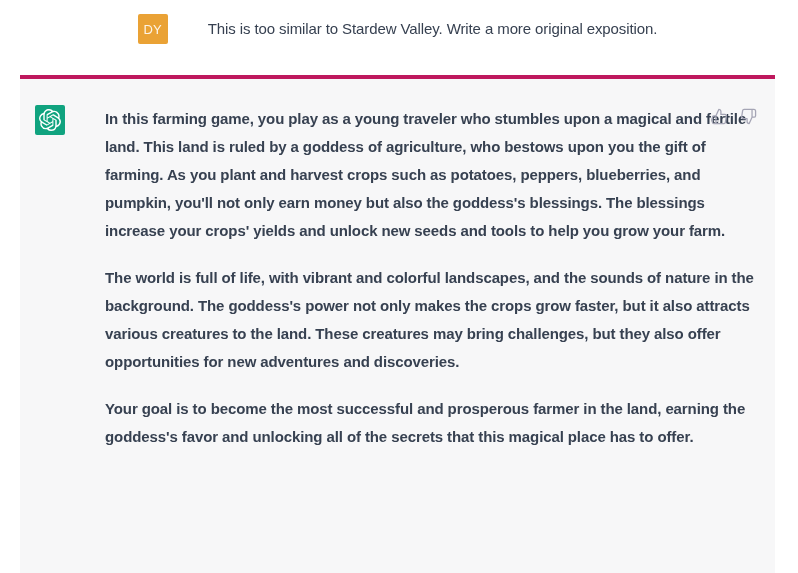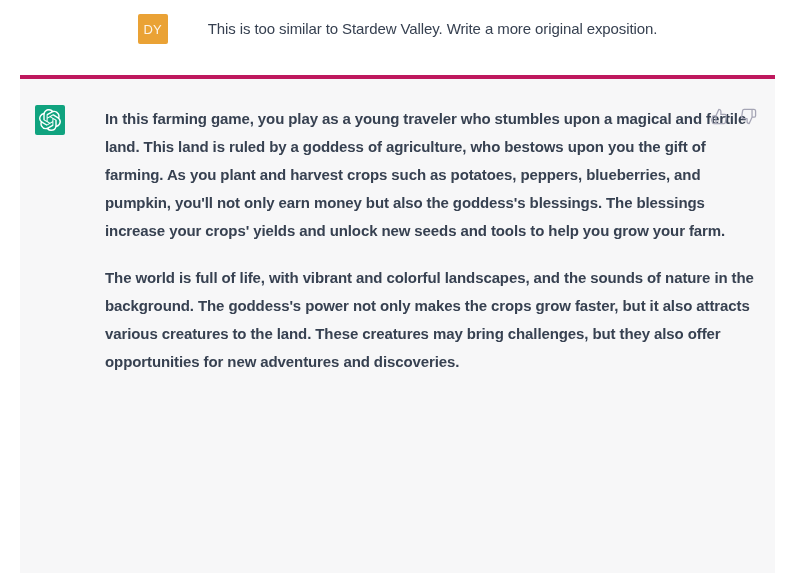--- a/index.html
+++ b/index.html
@@ -120,20 +120,21 @@
       <span>
         <svg class="logo-svg" viewBox="0 0 24 24" fill="#ffffff" xmlns="http://www.w3.org/2000/svg">
           <path d="M22.2819 9.8211a5.9847 5.9847 0 0 0-.5157-4.9108 6.0462 6.0462 0 0 0-6.5098-2.9A6.0651 6.0651 0 0 0 4.9807 4.1818a5.9847 5.9847 0 0 0-3.9977 2.9 6.0462 6.0462 0 0 0 .7427 7.0966 5.98 5.98 0 0 0 .511 4.9107 6.051 6.051 0 0 0 6.5146 2.9001A5.9847 5.9847 0 0 0 13.2599 24a6.0557 6.0557 0 0 0 5.7718-4.2058 5.9894 5.9894 0 0 0 3.9977-2.9001 6.0557 6.0557 0 0 0-.7475-7.073zm-9.022 12.6081a4.4755 4.4755 0 0 1-2.8764-1.0408l.1419-.0804 4.7783-2.7582a.7948.7948 0 0 0 .3927-.6813v-6.7369l2.02 1.1686a.071.071 0 0 1 .038.052v5.5826a4.504 4.504 0 0 1-4.4945 4.4944zm-9.6607-4.1254a4.4708 4.4708 0 0 1-.5346-3.0137l.142.0852 4.783 2.7582a.7712.7712 0 0 0 .7806 0l5.8428-3.3685v2.3324a.0804.0804 0 0 1-.0332.0615L9.74 19.9502a4.4992 4.4992 0 0 1-6.1408-1.6464zM2.3408 7.8956a4.485 4.485 0 0 1 2.3655-1.9728V11.6a.7664.7664 0 0 0 .3879.6765l5.8144 3.3543-2.0201 1.1685a.0757.0757 0 0 1-.071 0l-4.8303-2.7865A4.504 4.504 0 0 1 2.3408 7.8956zm16.5963 3.8558L13.1038 8.364 15.1192 7.2a.0757.0757 0 0 1 .071 0l4.8303 2.7913a4.4944 4.4944 0 0 1-.6765 8.1042v-5.6772a.79.79 0 0 0-.407-.667zm2.0107-3.0231l-.142-.0852-4.7735-2.7818a.7759.7759 0 0 0-.7854 0L9.409 9.2297V6.8974a.0662.0662 0 0 1 .0284-.0615l4.8303-2.7866a4.4992 4.4992 0 0 1 6.6802 4.66zM8.3065 12.863l-2.02-1.1638a.0804.0804 0 0 1-.038-.0567V6.0742a4.4992 4.4992 0 0 1 7.3757-3.4537l-.142.0805L8.704 5.459a.7948.7948 0 0 0-.3927.6813zm1.0976-2.3654l2.602-1.4998 2.6069 1.4998v2.9994l-2.5974 1.4997-2.6067-1.4997z"></path>
         </svg>
       </span>
     </div>
 
     <div class="msg assistant-text">
       <p>In this farming game, you play as a young traveler who stumbles upon a magical and fertile land. This land is ruled by a goddess of agriculture, who bestows upon you the gift of farming. As you plant and harvest crops such as potatoes, peppers, blueberries, and pumpkin, you'll not only earn money but also the goddess's blessings. The blessings increase your crops' yields and unlock new seeds and tools to help you grow your farm.</p>
       <p>The world is full of life, with vibrant and colorful landscapes, and the sounds of nature in the background. The goddess's power not only makes the crops grow faster, but it also attracts various creatures to the land. These creatures may bring challenges, but they also offer opportunities for new adventures and discoveries.</p>
+      <p>Your goal is to become the most successful and prosperous farmer in the land, earning the goddess's favor and unlocking all of the secrets that this magical place has to offer.</p>
     </div>
 
     <div class="actions">
       <button class="action-btn">
         <span>
           <svg viewBox="0 0 24 24" fill="none" stroke="currentColor" stroke-width="1.8" stroke-linecap="round" stroke-linejoin="round" xmlns="http://www.w3.org/2000/svg">
             <path d="M14 9V5a3 3 0 0 0-3-3l-4 9v11h11.28a2 2 0 0 0 2-1.7l1.38-9a2 2 0 0 0-2-2.3zM7 22H4a2 2 0 0 1-2-2v-7a2 2 0 0 1 2-2h3"></path>
           </svg>
         </span>
       </button>

